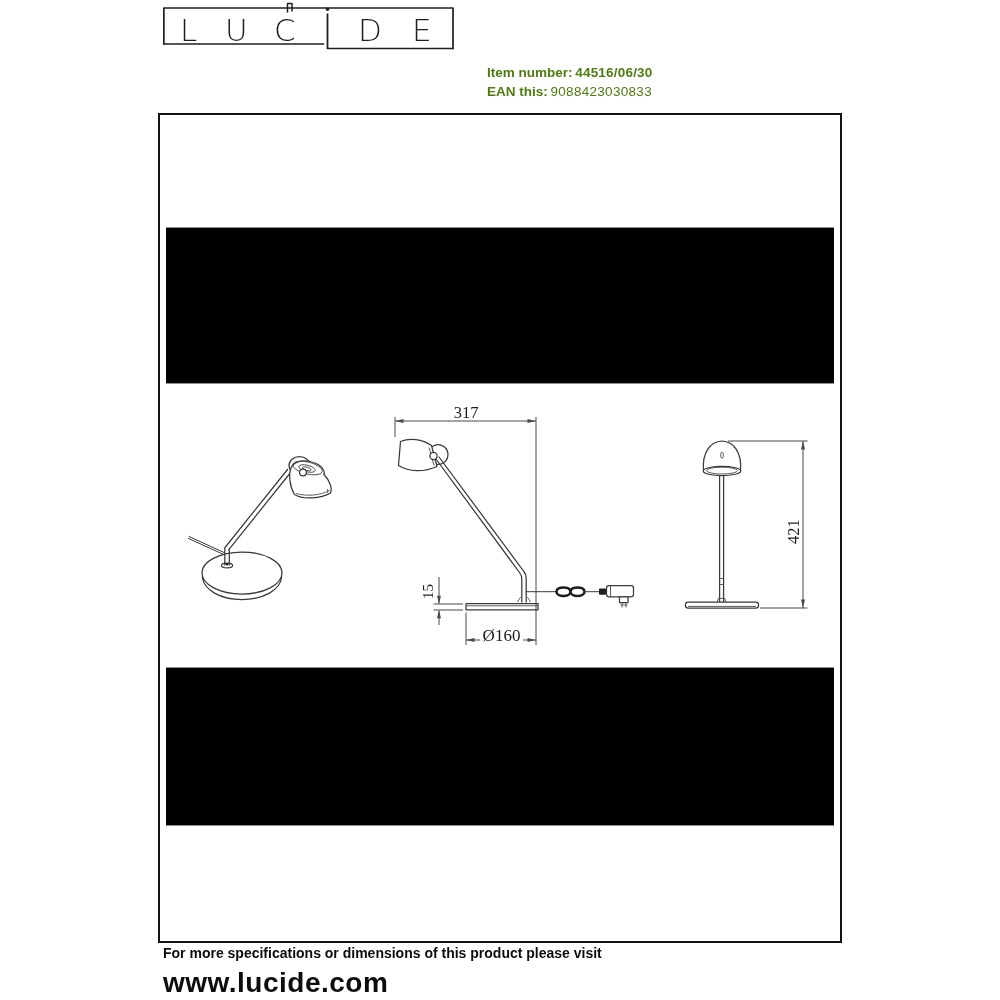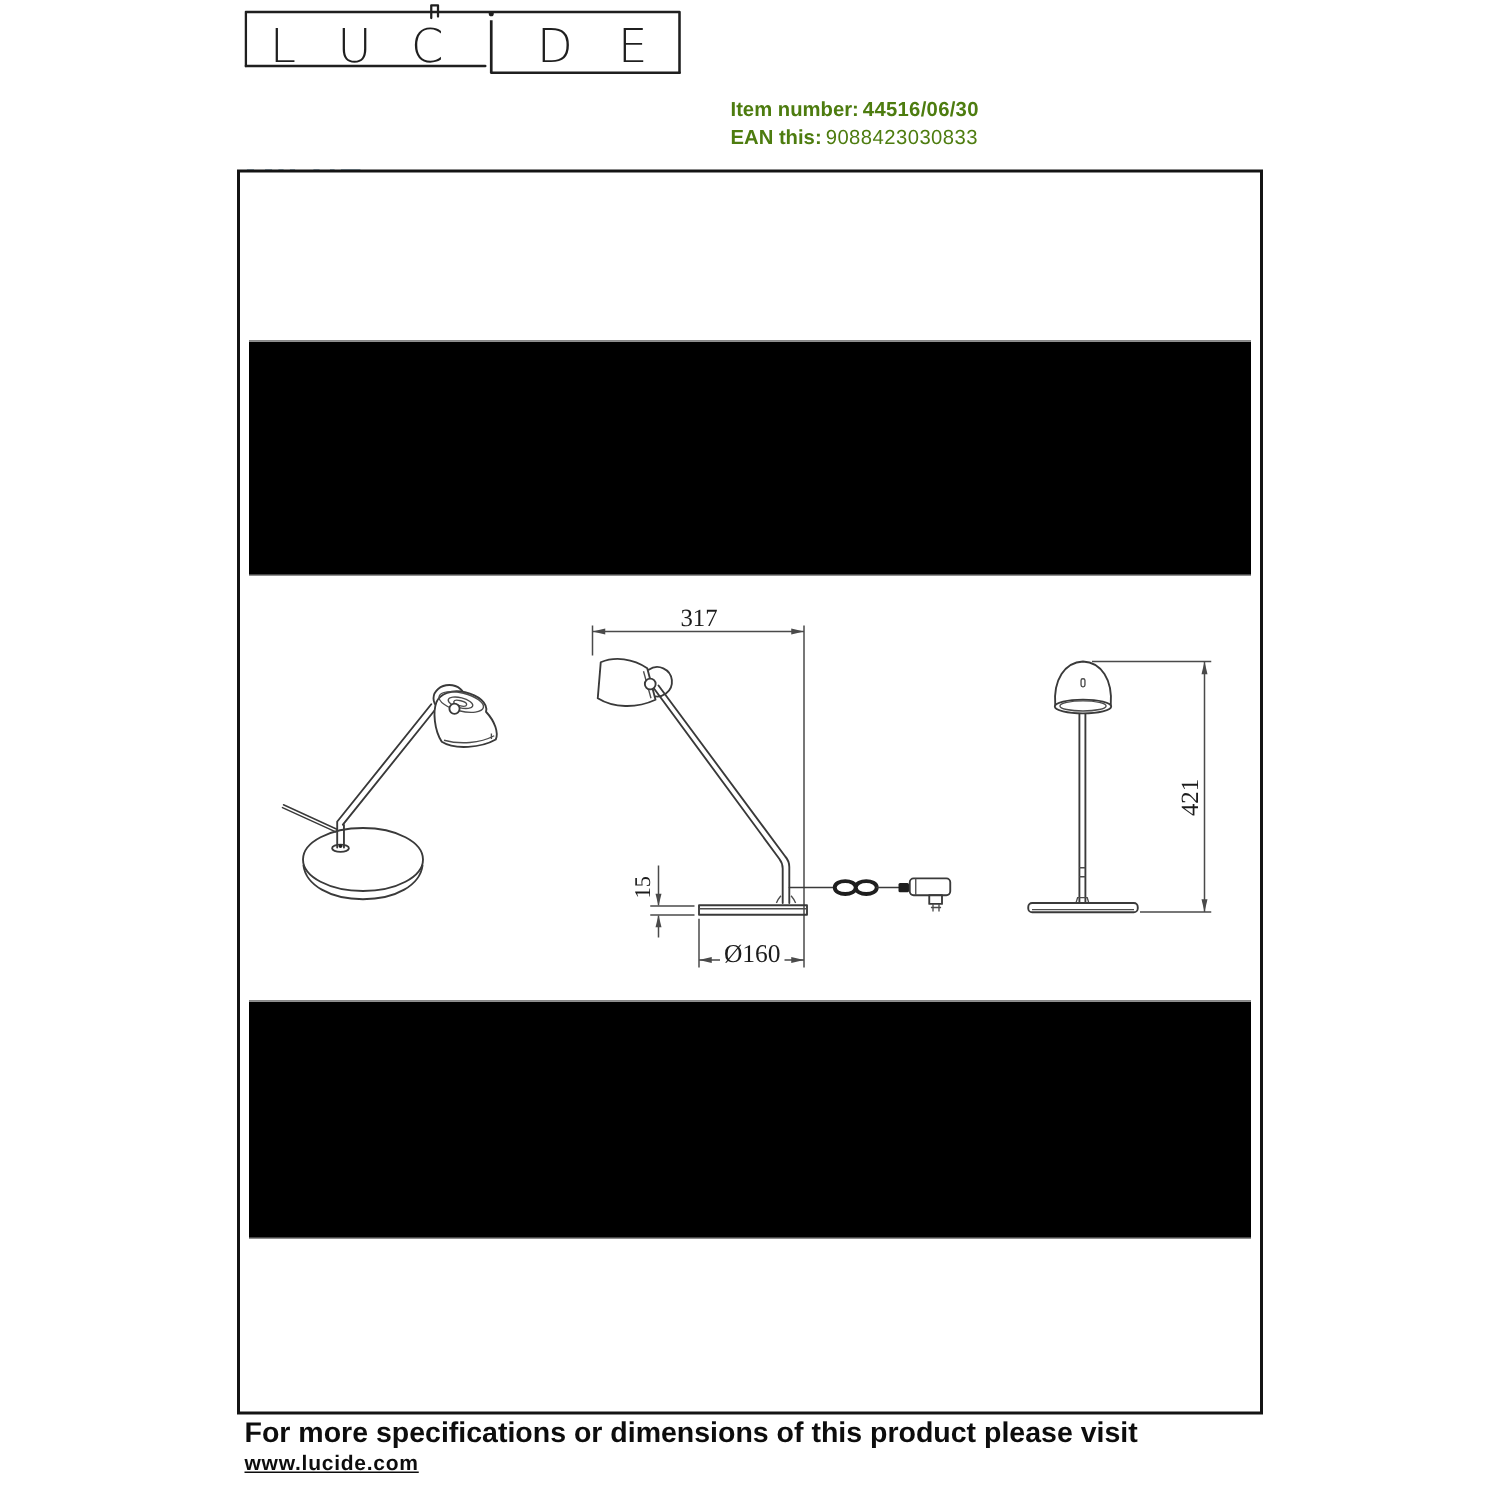--- a/index.html
+++ b/index.html
@@ -36,22 +36,22 @@
   .ln-fill{stroke:#3a3a3a;stroke-width:1.25;fill:#ffffff;stroke-linejoin:round;}
   .thin{stroke:#4c4c4c;stroke-width:0.9;fill:none;}
   .dim{stroke:#4a4a4a;stroke-width:1;fill:none;}
   .arrow{fill:#4a4a4a;stroke:none;}
   .dim-text{font-family:"Liberation Serif",serif;font-size:16.5px;fill:#1c1c1c;}
   .dim-text-sm{font-family:"Liberation Serif",serif;font-size:15px;fill:#1c1c1c;}
   .dim-text-lg{font-family:"Liberation Serif",serif;font-size:17px;fill:#1c1c1c;}
   .knot{stroke:#1e1e1e;stroke-width:2.6;fill:none;}
   .darkfill{fill:#1e1e1e;stroke:none;}
   
-  .footer-note{left:163px;top:945px;font-size:19px;font-weight:bold;color:#0d0d0d;text-align:right;}
-  .website{left:163px;top:967px;font-size:14px;font-weight:bold;letter-spacing:0.5px;color:#0d0d0d;text-decoration:underline;}
+  .footer-note{left:163px;top:945px;font-size:14px;font-weight:bold;color:#0d0d0d;text-align:right;}
+  .website{left:163px;top:967px;font-size:28px;font-weight:bold;letter-spacing:0.5px;color:#0d0d0d;}
 </style>
 </head>
 <body>
 
 <svg class="abs logo-svg" viewBox="0 0 292 52">
   <g>
     <path class="ln" style="stroke-width:1.7;stroke:#1f1f1f" d="M0.85,42 L0.85,6 L290,6 L290,46.5"></path>
     <path class="ln" style="stroke-width:1.7;stroke:#1f1f1f" d="M0.85,42 H160.5"></path>
     <path class="ln" style="stroke-width:1.7;stroke:#1f1f1f" d="M164.5,46.5 H290"></path>
   </g>

